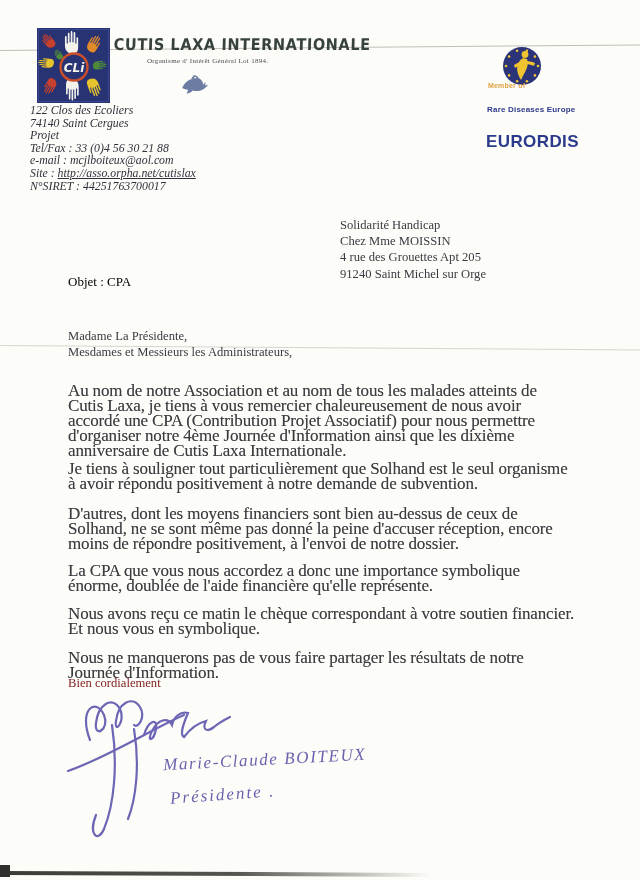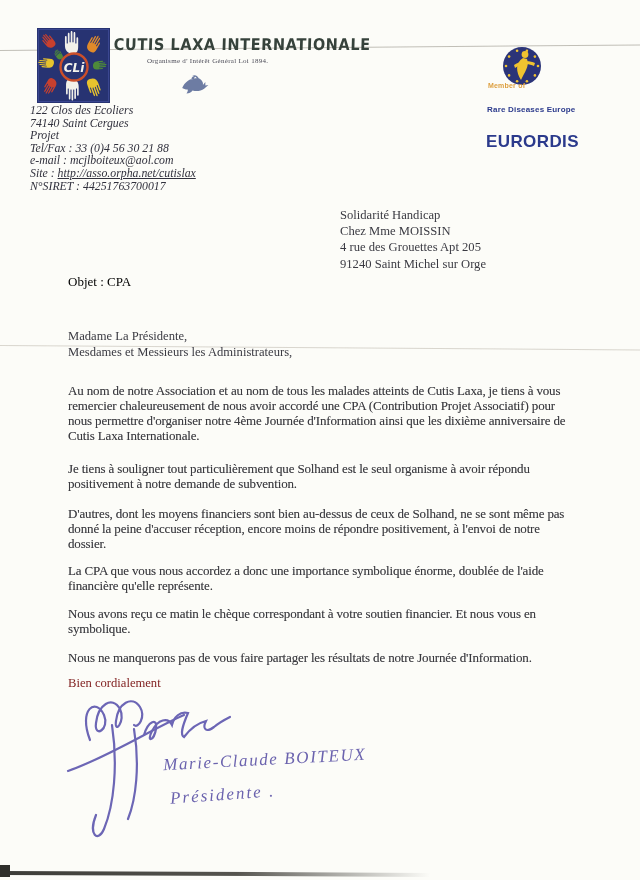--- a/index.html
+++ b/index.html
@@ -39,26 +39,26 @@
   .eurordis .tagline{position:absolute;left:1px;top:59px;font-family:"Liberation Sans",sans-serif;
     font-weight:bold;font-size:8px;color:#2b3a8c;letter-spacing:.2px;white-space:nowrap;}
 
   .address-block{
     position:absolute;left:30px;top:104px;font-style:italic;font-size:11.8px;
     line-height:12.6px;color:#31313d;white-space:nowrap;
   }
   .address-block .url{text-decoration:underline;}
 
   
-  .recipient{position:absolute;left:340px;top:207px;font-size:12.6px;line-height:16.2px;color:#3a3a42;}
+  .recipient{position:absolute;left:340px;top:217px;font-size:12.6px;line-height:16.2px;color:#3a3a42;}
   .subject{position:absolute;left:68px;top:274px;font-size:13px;color:#000000;text-align:center;}
   .dateline{position:absolute;left:340px;top:303px;font-size:12.6px;color:#4a4a52;}
   .salutation{position:absolute;left:68px;top:329px;font-size:12.6px;line-height:15.6px;color:#3a3a42;}
 
-  .para{position:absolute;left:68px;width:508px;font-size:13px;line-height:15.1px;
+  .para{position:absolute;left:68px;width:508px;font-size:17px;line-height:15.1px;
     letter-spacing:-0.15px;color:#3b3b40;margin:0;text-shadow:0 0 .4px rgba(70,70,75,.45);}
   #p1{top:383px;} #p2{top:461px;} #p3{top:506px;} #p4{top:563px;} #p5{top:606px;} #p6{top:650px;}
   .closing{position:absolute;left:68px;top:676px;font-size:12.6px;color:#7f1d1d;}
 
   
   .signature{position:absolute;left:60px;top:695px;width:360px;height:160px;}
   .sig-scribble{position:absolute;left:0;top:0;width:200px;height:150px;}
   .sig-name{position:absolute;left:103px;top:55px;font-size:17px;font-style:italic;
     letter-spacing:1.6px;color:#6b63ae;transform:rotate(-3deg);white-space:nowrap;
     font-family:"Liberation Serif",serif;}

